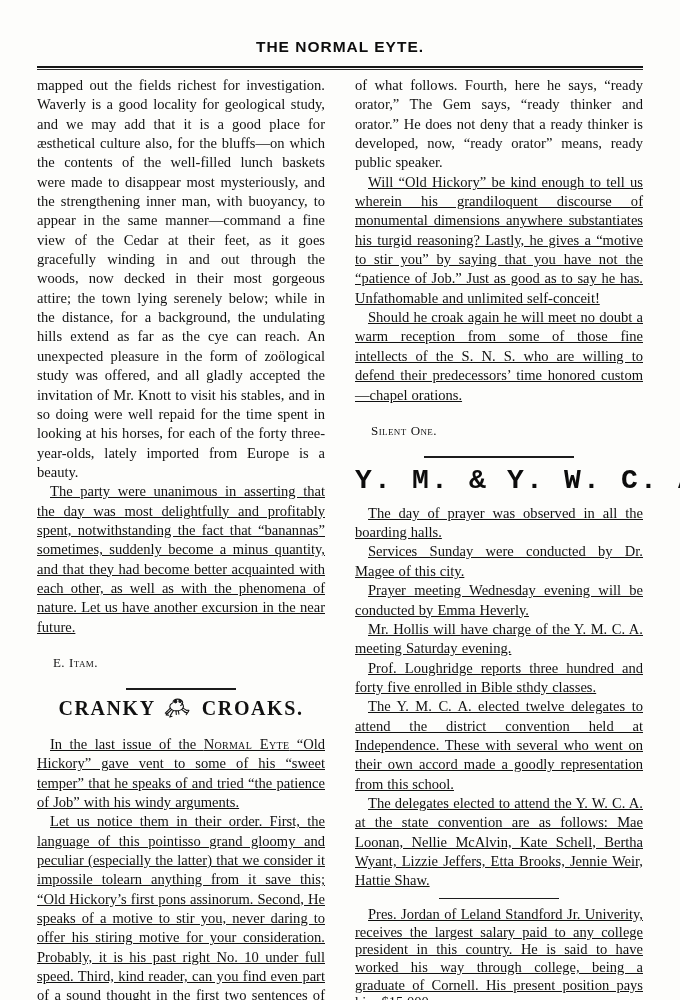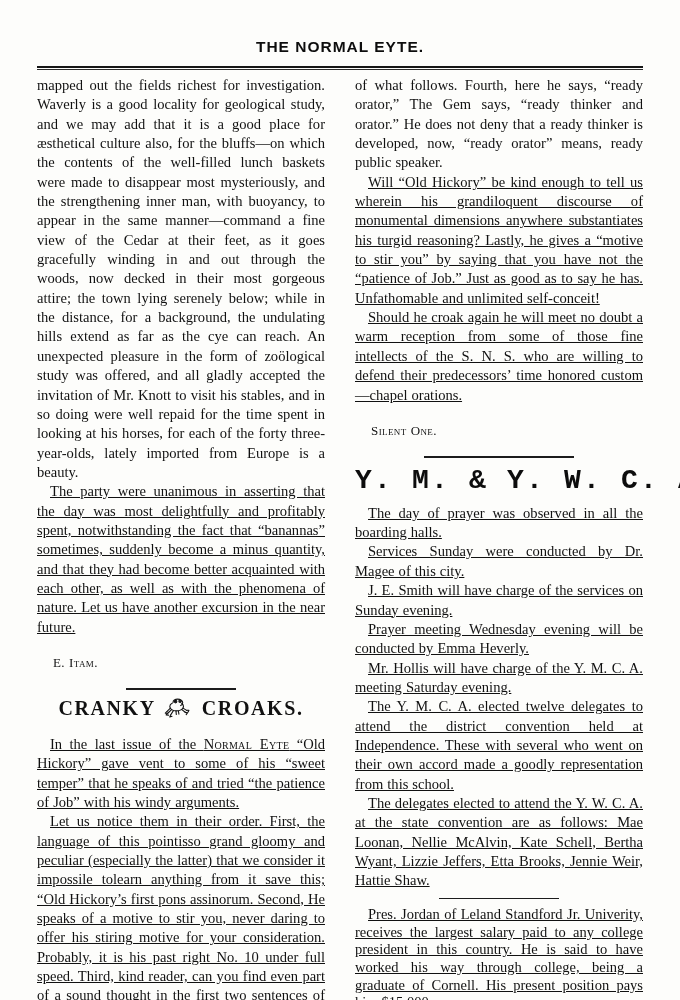--- a/index.html
+++ b/index.html
@@ -202,23 +202,23 @@
       <p class="indent">Should he croak again he will meet no doubt a warm reception from some of those fine intellects of the S. N. S. who are willing to defend their predecessors’ time honored custom—chapel orations.</p>
 
       <p class="signature">Silent One.</p>
 
       <div class="rule-short w150"></div>
 
       <div class="head-ymca">Y. M. &amp; Y. W. C. A.</div>
 
       <p class="indent">The day of prayer was observed in all the boarding halls.</p>
       <p class="indent">Services Sunday were conducted by Dr. Magee of this city.</p>
-      <p class="indent">J. E. Smith will have charge of the services on Sunday evening.</p>
       <p class="indent">Prayer meeting Wednesday evening will be conducted by Emma Heverly.</p>
       <p class="indent">Mr. Hollis will have charge of the Y. M. C. A. meeting Saturday evening.</p>
+      <p class="indent">Prof. Loughridge reports three hundred and forty five enrolled in Bible sthdy classes.</p>
       <p class="indent">The Y. M. C. A. elected twelve delegates to attend the district convention held at Independence. These with several who went on their own accord made a goodly representation from this school.</p>
       <p class="indent">The delegates elected to attend the Y. W. C. A. at the state convention are as follows: Mae Loonan, Nellie McAlvin, Kate Schell, Bertha Wyant, Lizzie Jeffers, Etta Brooks, Jennie Weir, Hattie Shaw.</p>
 
       <div class="rule-short"></div>
 
       <p class="indent tight">Pres. Jordan of Leland Standford Jr. Univerity, receives the largest salary paid to any college president in this country. He is said to have worked his way through college, being a graduate of Cornell. His present position pays him $15,000 per year,</p>
 
     </div>
 
   </div>

